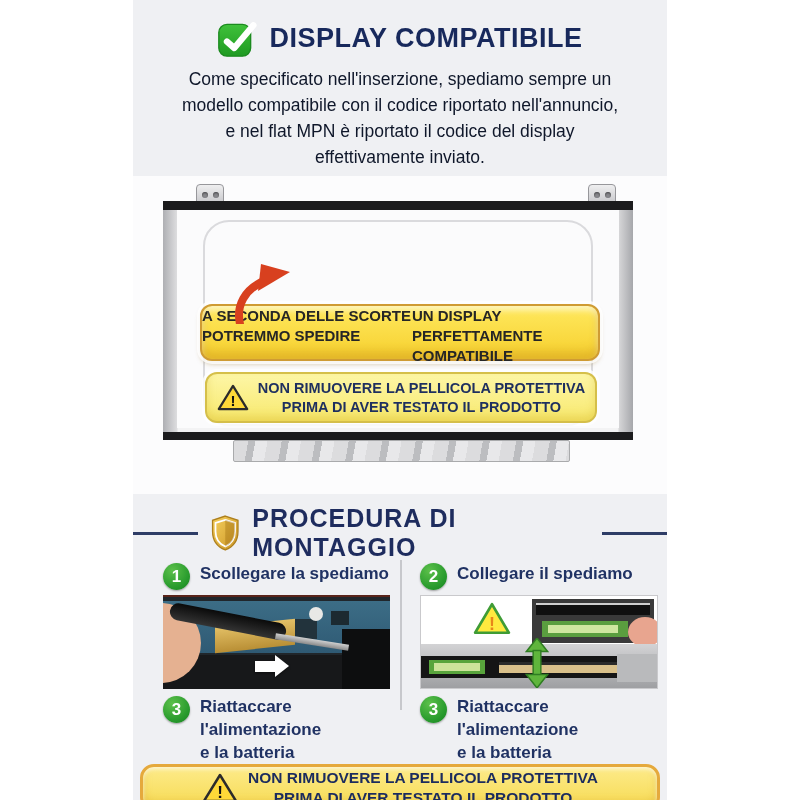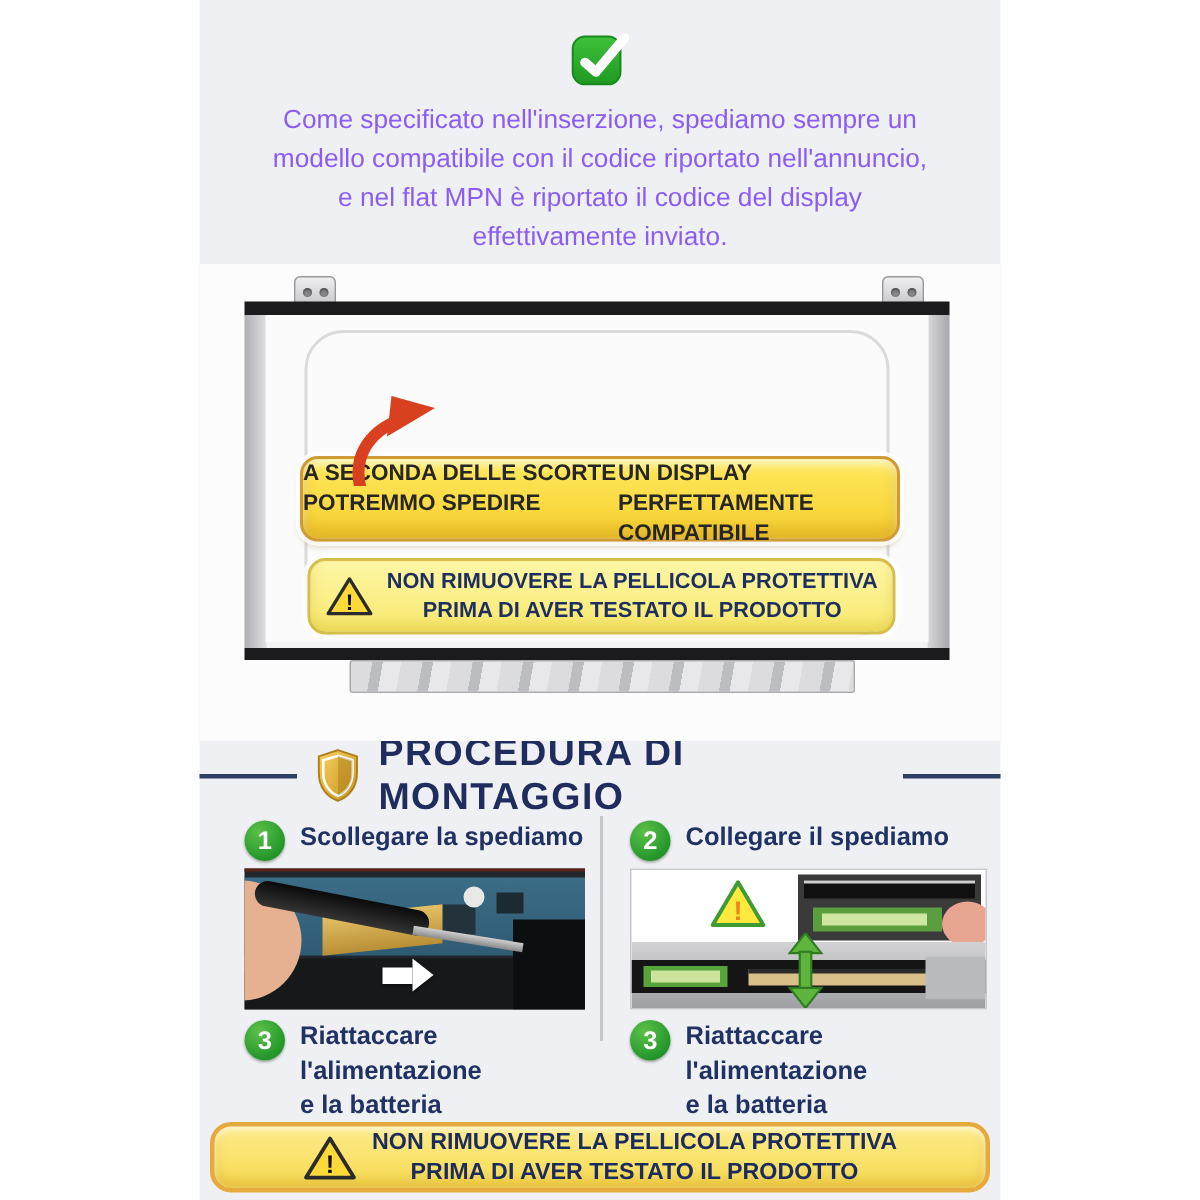--- a/index.html
+++ b/index.html
@@ -6,21 +6,21 @@
   html,body { width:800px; height:800px; overflow:hidden; background:#ffffff;
               font-family:"Liberation Sans", sans-serif; }
   .content { width:534px; height:800px; margin:0 auto; background:#eff0f3; }
 
   
   .hdr { display:flex; align-items:center; justify-content:center; gap:12px; padding-top:18px; }
   .hdr h1 { font-size:27px; font-weight:bold; color:#18295c; letter-spacing:.5px; }
   .check-ic { width:40px; height:40px; }
 
   .para { text-align:center; margin-top:8px; }
-  .para span { display:block; font-size:17.5px; color:#8b5cf6; line-height:26px; }
+  .para span { display:block; font-size:17.5px; color:#0f172a; line-height:26px; }
 
   
   .photo { position:relative; height:318px; background:#fcfcfd; margin-top:6px; }
   .panel { position:absolute; left:30px; top:8px; width:470px; height:296px; }
   .bracket { position:absolute; top:0; width:28px; height:21px; border-radius:4px 4px 0 0;
              background:linear-gradient(#efeff0,#c6c6ca); border:1px solid #97979b;
              display:flex; align-items:center; justify-content:center; gap:5px; }
   .bracket i { width:6px; height:6px; border-radius:50%; background:#87878c;
                box-shadow:inset 0 1px 2px rgba(0,0,0,.5); }
   .bk-l { left:33px; } .bk-r { left:425px; }
@@ -47,21 +47,21 @@
 
   .banner2 { position:absolute; left:72px; top:196px; width:392px; height:51px; z-index:2;
              background:linear-gradient(#fdf6a6,#f8e96e); border:2px solid #d5bf4a; border-radius:12px;
              box-shadow:0 0 0 3px rgba(255,255,255,.8), inset 0 -5px 8px rgba(208,178,40,.35);
              display:flex; align-items:center; justify-content:center; gap:9px; }
   .banner2 .txt { text-align:center; }
   .banner2 .txt span { display:block; font-size:14.5px; font-weight:bold; color:#1e2f5f; line-height:19px; }
 
   
   .divider-row { display:flex; align-items:center; justify-content:center; gap:12px;
-                 margin-top:0; height:46px; }
+                 margin-top:16px; height:46px; }
   .dline { width:72px; height:3px; background:#2e3d66; }
   .proc-title { font-size:25px; font-weight:bold; color:#1e2c5e; letter-spacing:1px; }
 
   
   .steps { display:flex; position:relative; margin-top:2px; height:200px; }
   .vdiv { position:absolute; left:50%; top:2px; height:150px; width:2px; background:#c7c8cc; }
   .col { flex:1; }
   .col-l { padding-left:30px; } .col-r { padding-left:10px; }
   .step-row { display:flex; gap:10px; margin:4px 0 5px; }
   .badge { width:27px; height:27px; border-radius:50%; flex:0 0 27px; margin-top:1px;
@@ -136,20 +136,21 @@
       <defs>
         <linearGradient id="gGreen" x1="0" y1="0" x2="0" y2="1">
           <stop offset="0" stop-color="#3fc13a"></stop>
             <stop offset="1" stop-color="#1f9a22"></stop>
         </linearGradient>
       </defs>
       <rect x="2" y="7" width="35" height="35" rx="9" fill="url(#gGreen)" stroke="#1b8a1e" stroke-width="1.5"></rect>
       <path d="M11 26 L19 33 L40 8" fill="none" stroke="#ffffff" stroke-width="7" stroke-linecap="round" stroke-linejoin="round"></path>
       <path d="M11 26 L19 33 L40 8" fill="none" stroke="#2aa52d" stroke-width="2" opacity="0"></path>
     </svg>
+    <h1>DISPLAY COMPATIBILE</h1>
   </div>
 
   <div class="para">
     <span>Come specificato nell'inserzione, spediamo sempre un</span>
     <span>modello compatibile con il codice riportato nell'annuncio,</span>
     <span>e nel flat MPN è riportato il codice del display</span>
     <span>effettivamente inviato.</span>
   </div>
 
   <div class="photo">

